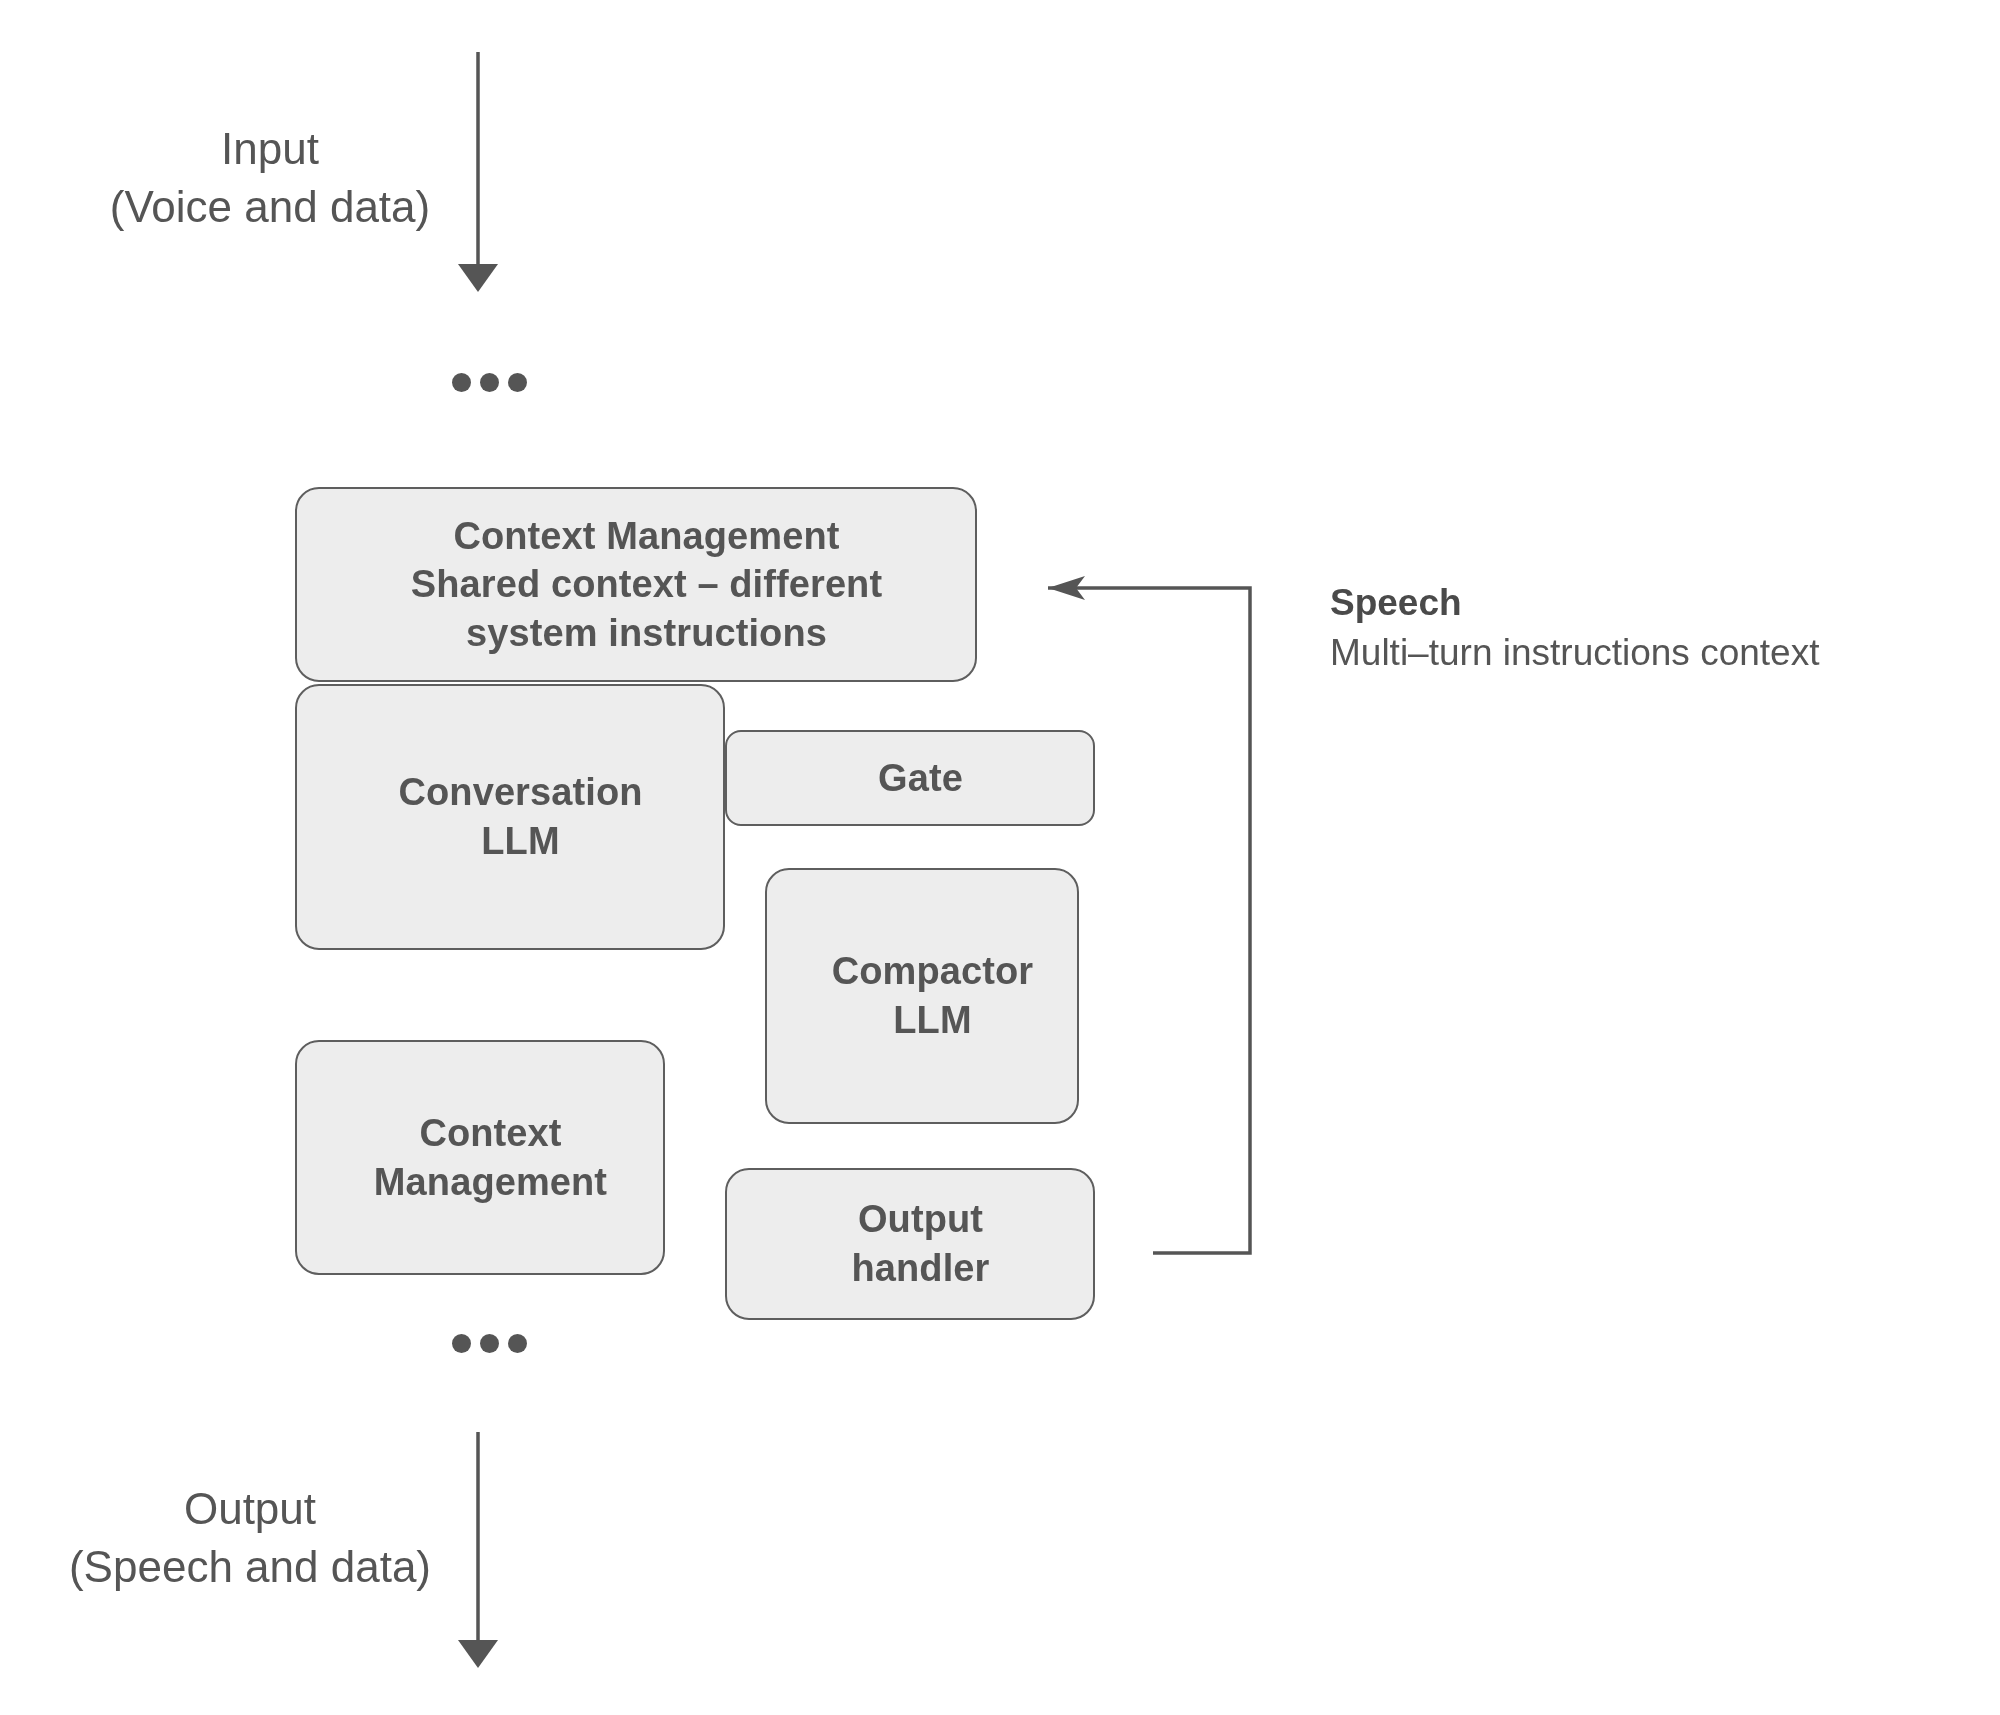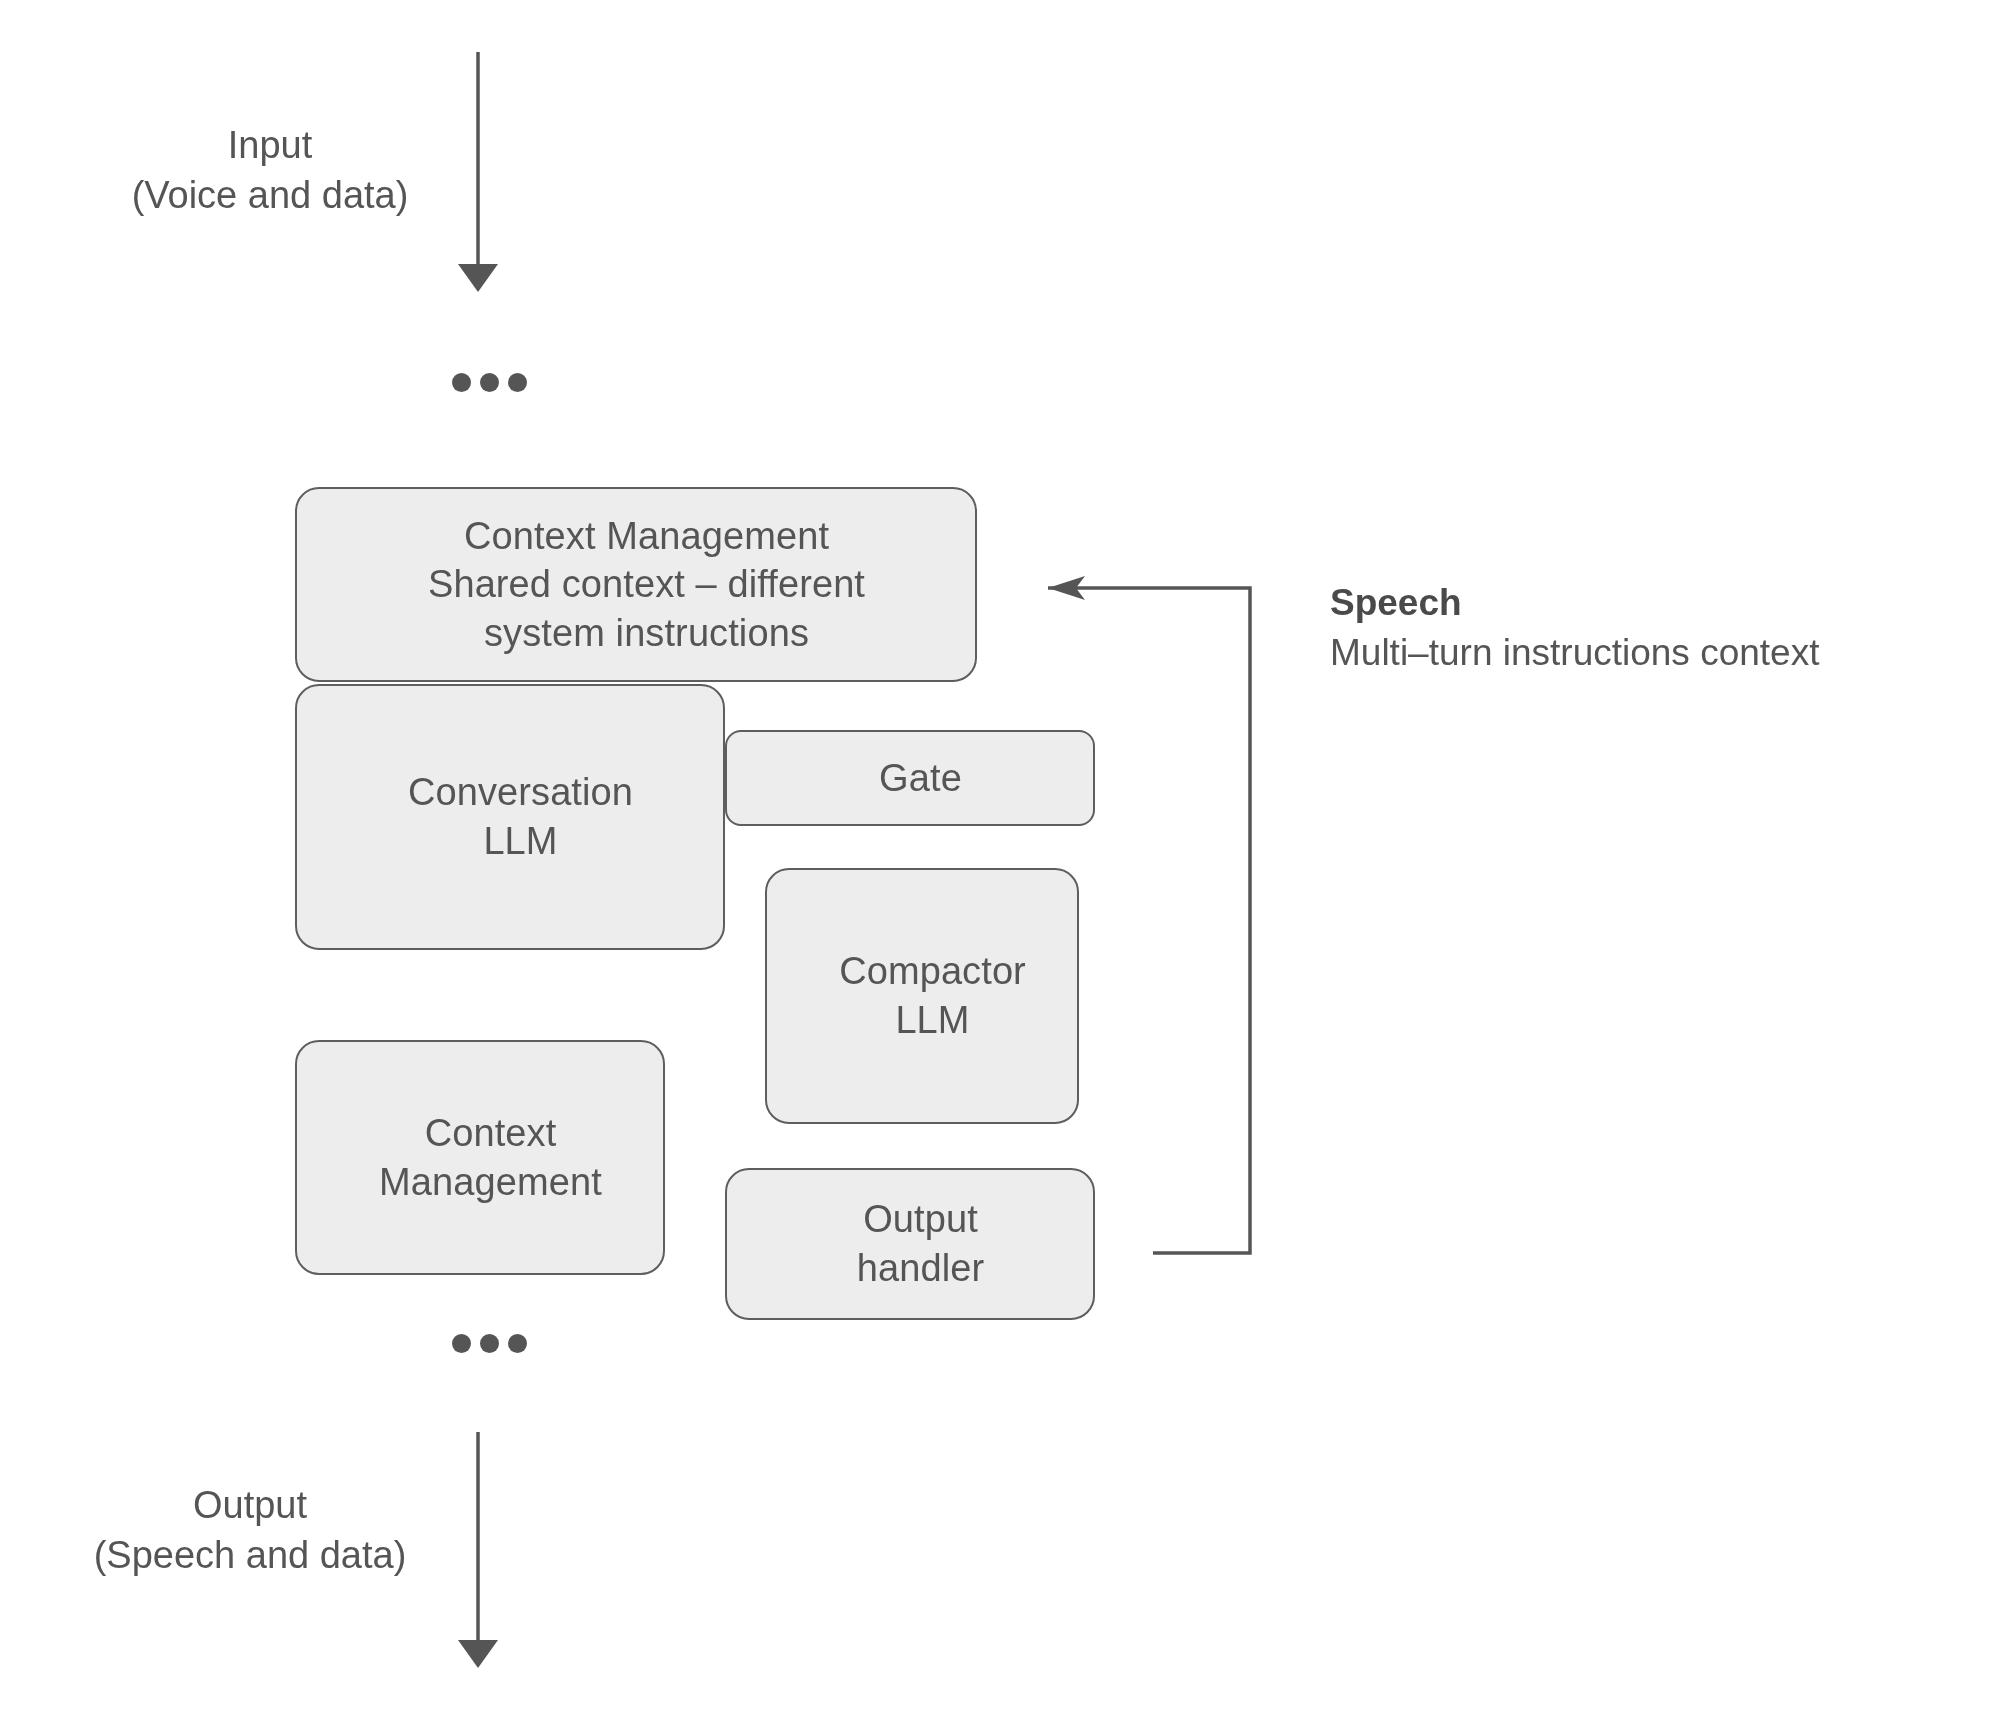--- a/index.html
+++ b/index.html
@@ -25,39 +25,39 @@
     background: #ededed;
     border: 2.5px solid #5e5e5e;
     border-radius: 24px;
     display: flex;
     align-items: center;
     justify-content: center;
     text-align: center;
     color: #555555;
     font-size: 38px;
     line-height: 1.28;
-    font-weight: 400;
+    font-weight: 700;
     letter-spacing: 0.1px;
     white-space: pre-line;
     padding-left: 21px;
   }
 
   
   .node-context-shared { left: 295px;  top: 487px;  width: 682px; height: 195px; }
   .node-conversation   { left: 295px;  top: 684px;  width: 430px; height: 266px; }
   .node-context-mgmt   { left: 295px;  top: 1040px; width: 370px; height: 235px; }
   .node-gate           { left: 725px;  top: 730px;  width: 370px; height: 96px;  border-radius: 16px; }
   .node-compactor      { left: 765px;  top: 868px;  width: 314px; height: 256px; }
   .node-output-handler { left: 725px;  top: 1168px; width: 370px; height: 152px; }
 
   
   .label {
     position: absolute;
     color: #555555;
-    font-size: 38px;
+    font-size: 44px;
     line-height: 1.32;
     text-align: center;
     white-space: pre-line;
   }
   .label-input  { left: 50px;  top: 120px;  width: 440px; }
   .label-output { left: 30px;  top: 1480px; width: 440px; }
 
   .callout {
     position: absolute;
     left: 1330px;

